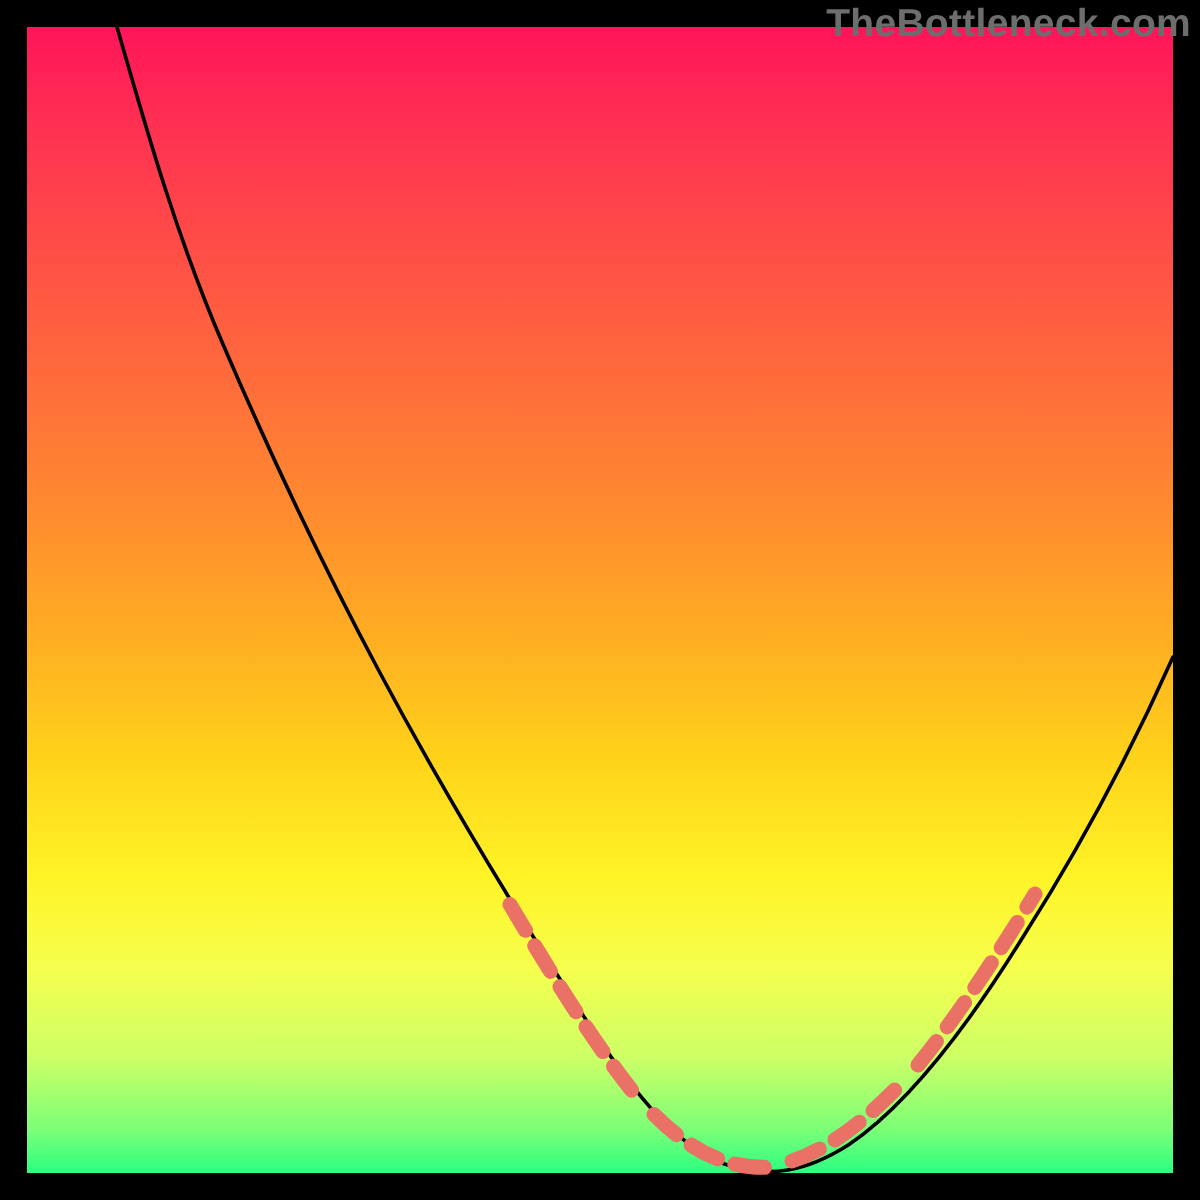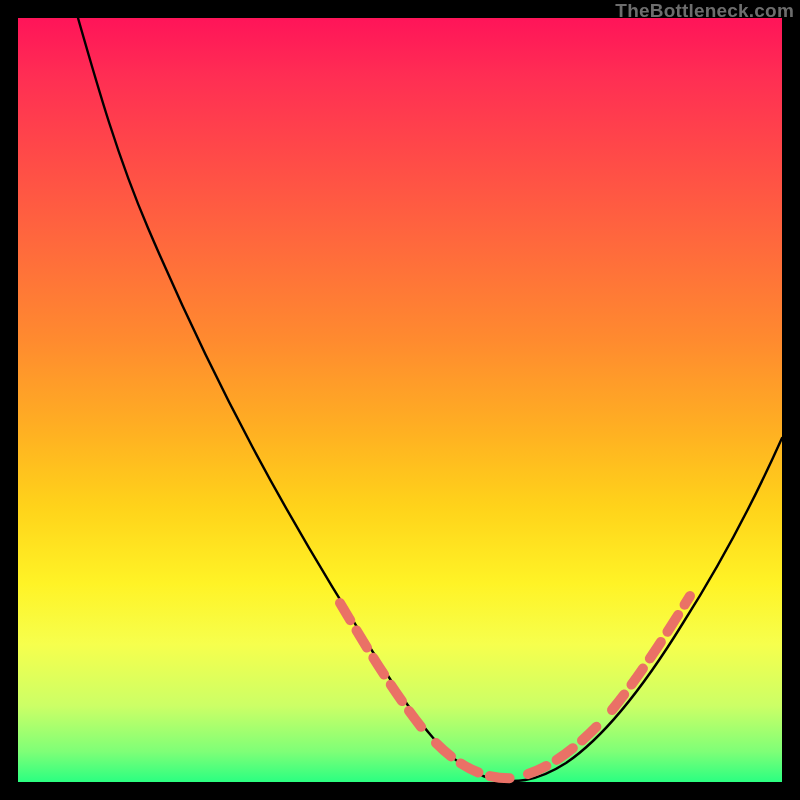--- a/index.html
+++ b/index.html
@@ -47,21 +47,21 @@
     top: 0;
     width: 764px;
     height: 764px;
     overflow: visible;
   }
   .watermark {
     position: absolute;
     top: 0px;
     right: 6px;
     font-family: Arial, Helvetica, sans-serif;
-    font-size: 19px;
+    font-size: 26px;
     font-weight: 600;
     color: #6d6d6d;
     letter-spacing: 0.2px;
     user-select: none;
     text-align: center;
   }
 </style>
 </head>
 <body>
 

